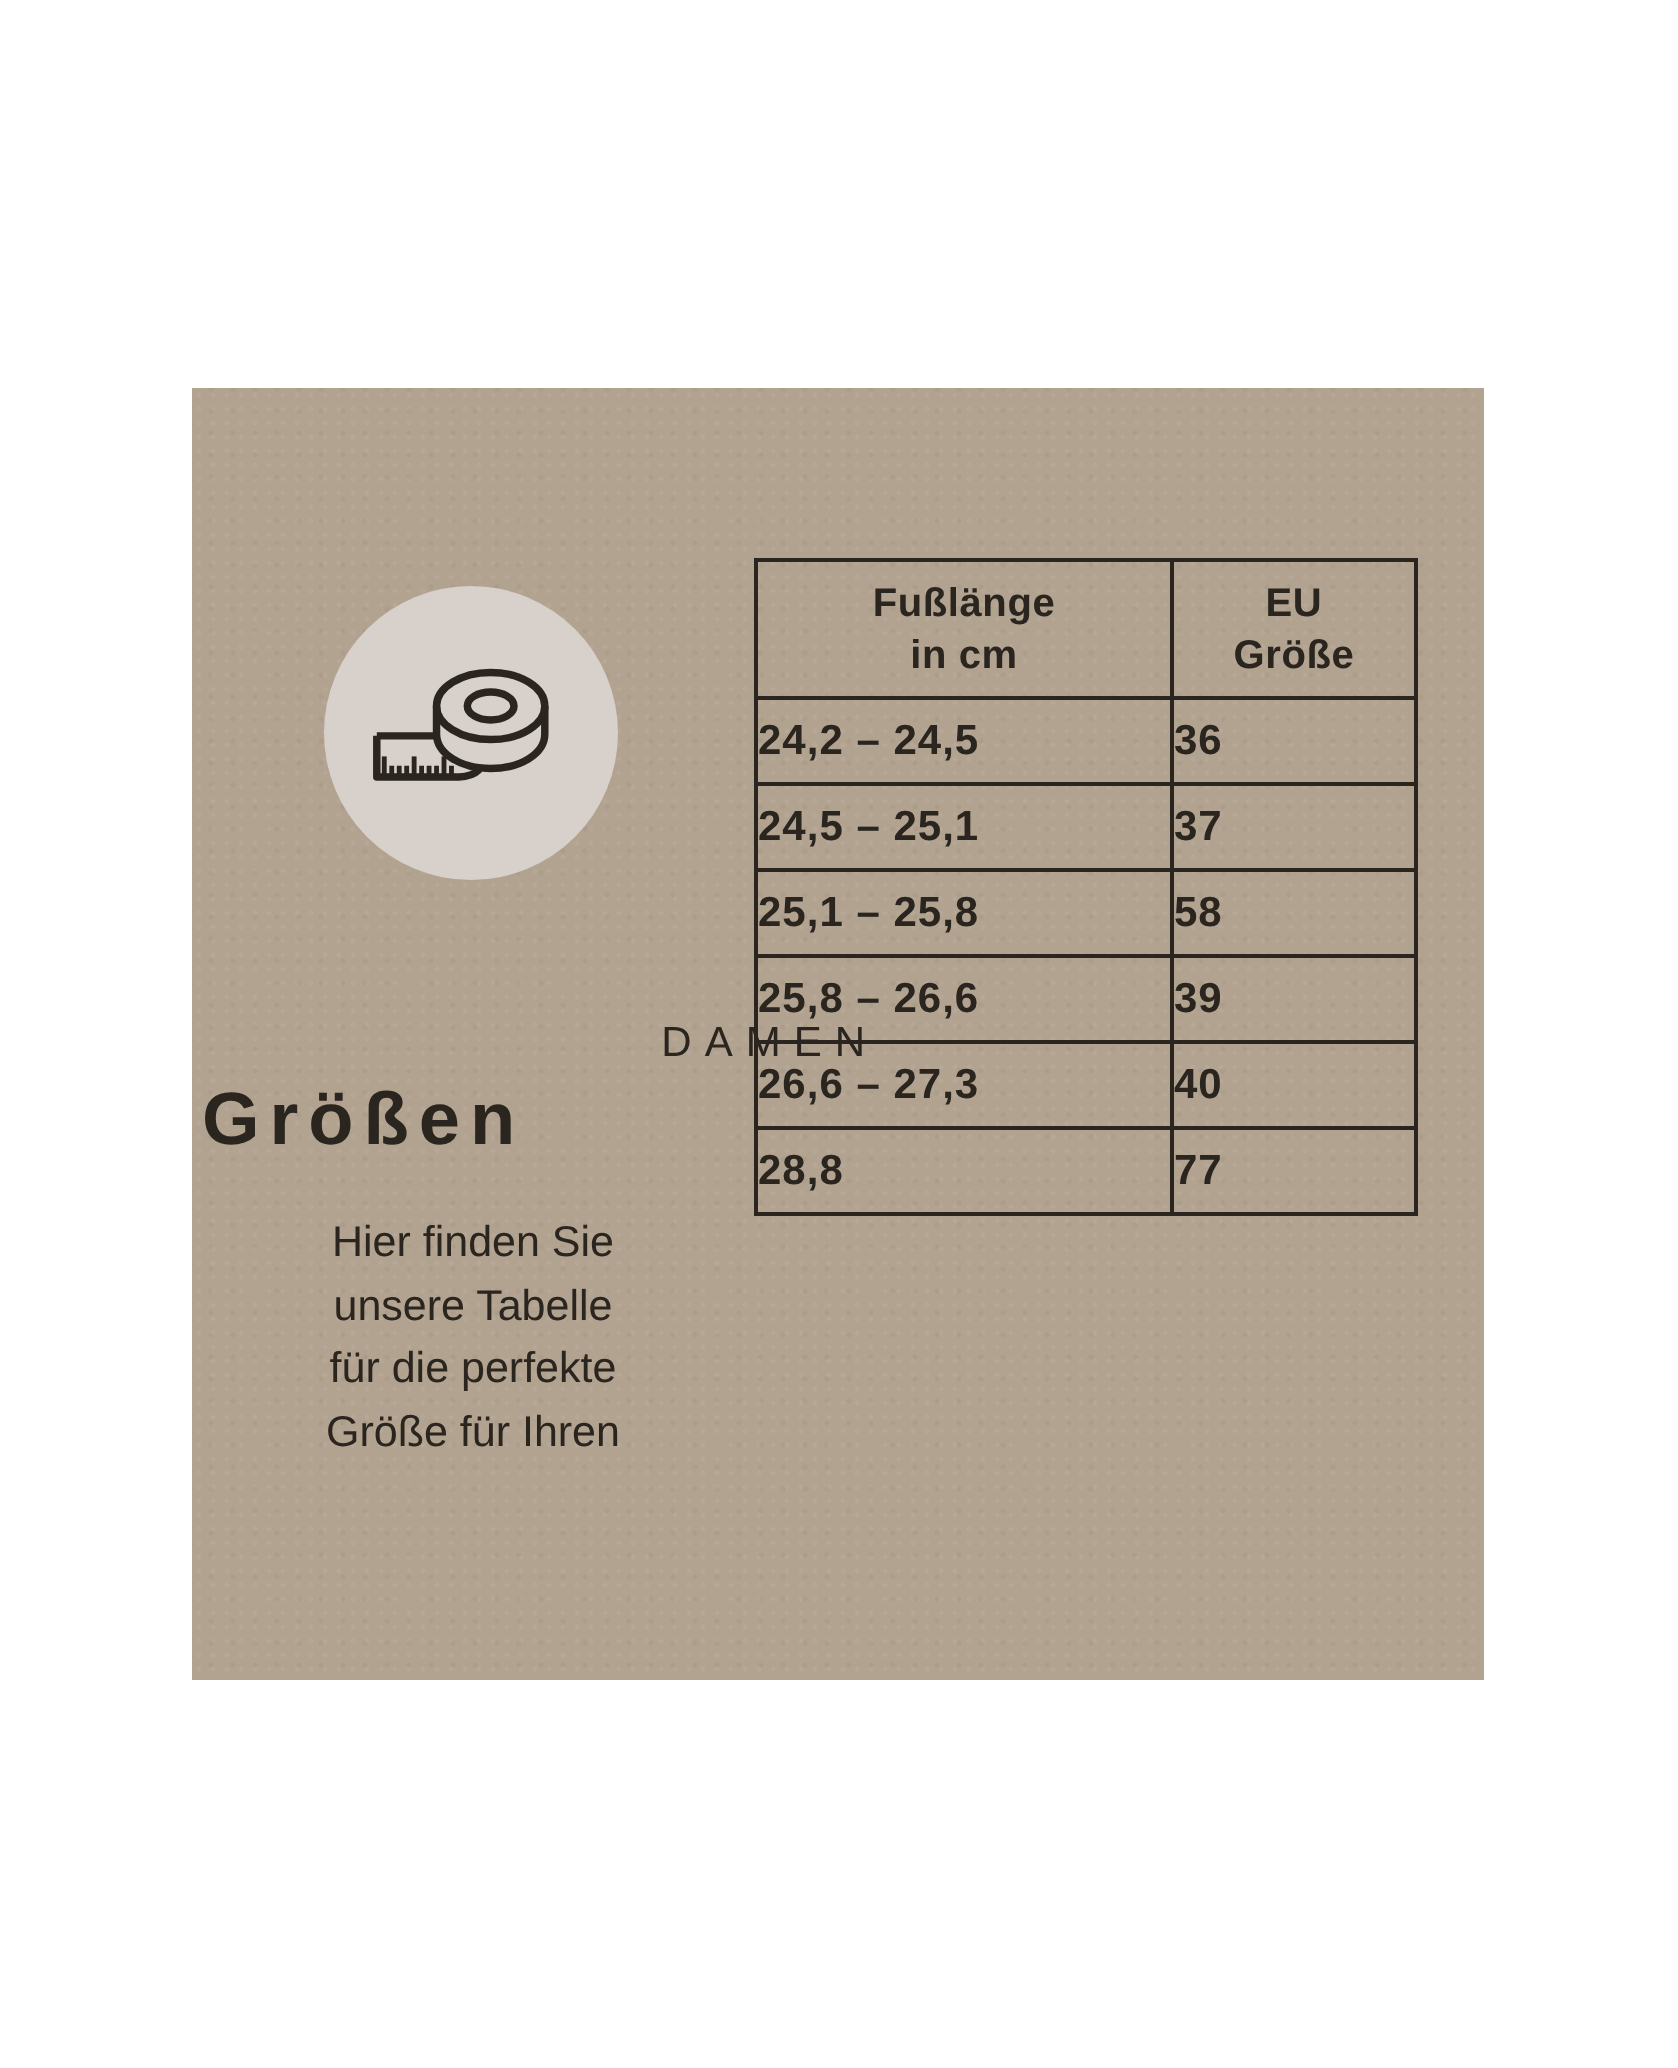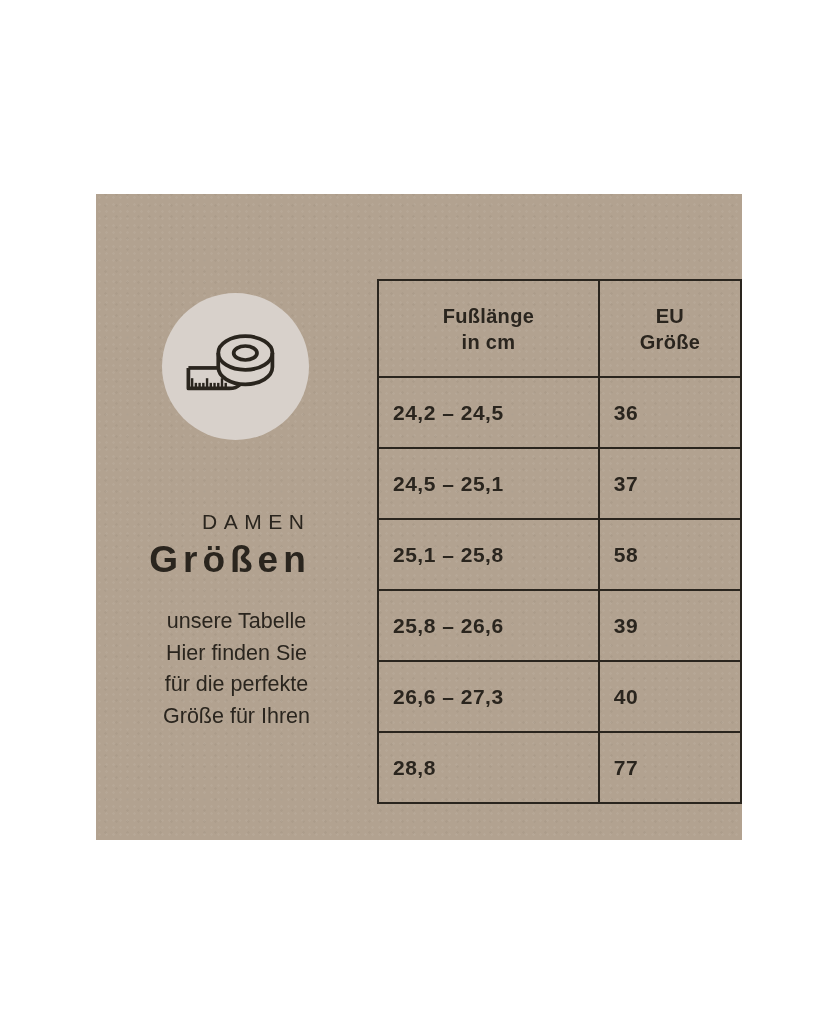--- a/index.html
+++ b/index.html
@@ -29,32 +29,32 @@
     border-radius: 50%;
     background: #d8d1cb;
     display: flex;
     align-items: center;
     justify-content: center;
   }
   .kicker {
     position: absolute;
     left: 0; top: 316px;
     width: 314px;
-    text-align: center;
+    text-align: right;
     font-size: 21px;
     font-weight: 400;
     letter-spacing: 6.5px;
     text-indent: 6.5px;
     color: #2a251e;
+    padding-left: 29px;
   }
   .heading {
     position: absolute;
     left: 0; top: 345px;
     width: 263px;
-    text-align: center;
     font-size: 37px;
     font-weight: 700;
     letter-spacing: 5px;
     text-indent: 5px;
     color: #2a251e;
   }
   .description {
     position: absolute;
     left: 0; top: 412px;
     width: 281px;
@@ -66,21 +66,21 @@
   }
   table.size-table {
     position: absolute;
     left: 281px; top: 85px;
     border-collapse: collapse;
     table-layout: fixed;
   }
   .size-table th, .size-table td {
     border: 2px solid #2a251e;
     vertical-align: middle;
-    padding: 14px;
+    padding: 0;
     color: #2a251e;
   }
   .size-table th {
     font-size: 20px;
     font-weight: 700;
     line-height: 26px;
     height: 67px;
     letter-spacing: 0.3px;
   }
   .size-table td {
@@ -116,22 +116,22 @@
         <line x1="45" y1="70" x2="45" y2="59"></line>
         <line x1="49" y1="70" x2="49" y2="64"></line>
       </g>
     </svg>
   </div>
 
   <div class="kicker">DAMEN</div>
   <div class="heading">Größen</div>
 
   <div class="description">
+    <div>Hier finden Sie</div>
     <div>unsere Tabelle</div>
-    <div>Hier finden Sie</div>
     <div>für die perfekte</div>
     <div>Größe für Ihren</div>
   </div>
 
   <table class="size-table">
     <thead>
       <tr>
         <th class="col-range">
           <div>Fußlänge</div>
           <div>in cm</div>

